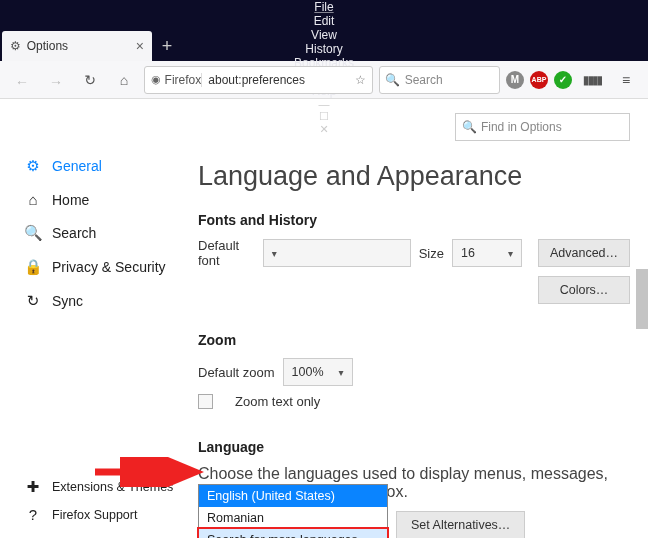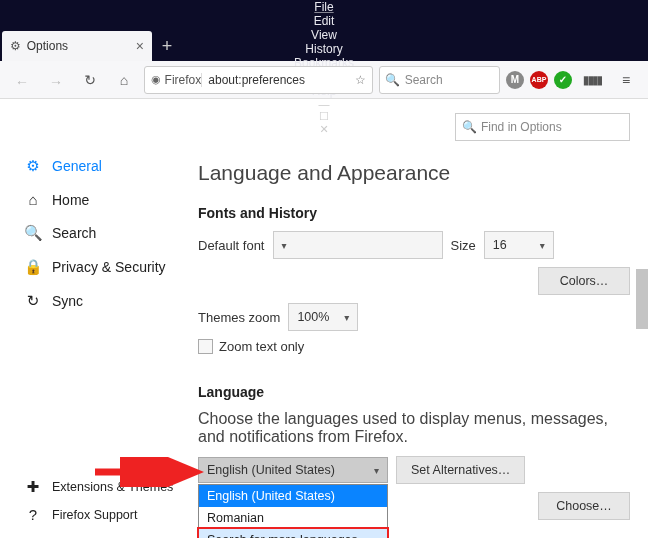--- a/index.html
+++ b/index.html
@@ -33,26 +33,26 @@
 
 .sidebar { width: 190px; padding: 50px 8px 8px 18px; font-size: 14px; }
 .side-item { display: flex; align-items: center; padding: 8px 6px; border-radius: 3px; color: #222; cursor: pointer; gap: 10px; }
 .side-item.active { color: #0a84ff; }
 .side-item .icon { width: 18px; text-align: center; font-size: 15px; }
 .sidebar-bottom { position: absolute; bottom: 10px; left: 18px; font-size: 12px; color: #333; }
 .sidebar-bottom .side-item { padding: 5px 6px; font-size: 12.5px; }
 
 .main { flex: 1; padding: 14px 18px 0 8px; position: relative; overflow: hidden; }
 .find-box { position: absolute; top: 14px; right: 18px; width: 175px; height: 28px; border: 1px solid #ccc; display: flex; align-items: center; padding: 0 6px; font-size: 12px; color: #888; }
-h1 { font-size: 21px; font-weight: 400; color: #444; margin-top: 48px; margin-bottom: 20px; }
+h1 { font-size: 27px; font-weight: 400; color: #444; margin-top: 48px; margin-bottom: 20px; }
 h2 { font-size: 14px; font-weight: 600; color: #222; margin-bottom: 10px; margin-top: 18px; }
 .row { display: flex; align-items: center; gap: 8px; font-size: 13px; color: #333; margin-bottom: 8px; }
 .select-like { height: 28px; border: 1px solid #ccc; background: #f5f5f5; display: flex; align-items: center; padding: 0 8px; font-size: 12.5px; min-width: 70px; justify-content: space-between; gap: 6px; }
 .btn { height: 28px; border: 1px solid #ccc; background: #e8e8e8; padding: 0 14px; font-size: 12.5px; display: flex; align-items: center; justify-content: center; min-width: 92px; }
-.checkbox-row { display: flex; align-items: center; gap: 6px; font-size: 13px; color: #333; }
+.checkbox-row { display: flex; align-items: center; gap: 22px; font-size: 13px; color: #333; }
 .checkbox { width: 15px; height: 15px; border: 1px solid #aaa; background: #f7f7f7; }
 .desc { font-size: 16px; color: #444; margin-bottom: 10px; }
 
 .lang-select { width: 190px; height: 26px; border: 1px solid #aaa; background: #ccc; display: flex; align-items: center; padding: 0 8px; font-size: 12.5px; justify-content: space-between; }
 .dropdown { position: absolute; width: 190px; border: 1px solid #888; background: #fff; z-index: 5; }
 .dropdown .opt { padding: 4px 8px; font-size: 12.5px; color: #222; }
 .dropdown .opt.selected { background: #0a84ff; color: #fff; }
 .dropdown .opt.highlight { background: #d6eaff; border: 2px solid #e22; margin: -2px; position: relative; }
 
 .arrow { position: absolute; z-index: 10; }
@@ -156,27 +156,29 @@
       <span>Default font</span>
       <div class="select-like" style="width:170px;">
           <span class="caret">▾</span>
       </div>
       <span>Size</span>
       <div class="select-like" style="width:55px;align-items:center;">
         <span>16</span>
           <span class="caret">▾</span>
       </div>
       <div style="flex:1"></div>
+      <div class="btn">Advanced…</div>
     </div>
     <div class="row" style="justify-content:flex-end;">
       <div class="btn">Colors…</div>
     </div>
 
+    <h2 style="margin-top:28px;">Zoom</h2>
     <div class="row">
-      <span>Themes zoom</span>
+      <span>Default zoom</span>
       <div class="select-like" style="width:70px;">
         <span>100%</span>
           <span class="caret">▾</span>
       </div>
     </div>
     <div class="checkbox-row">
       <div class="checkbox"></div>
       <span>Zoom text only</span>
     </div>
 

